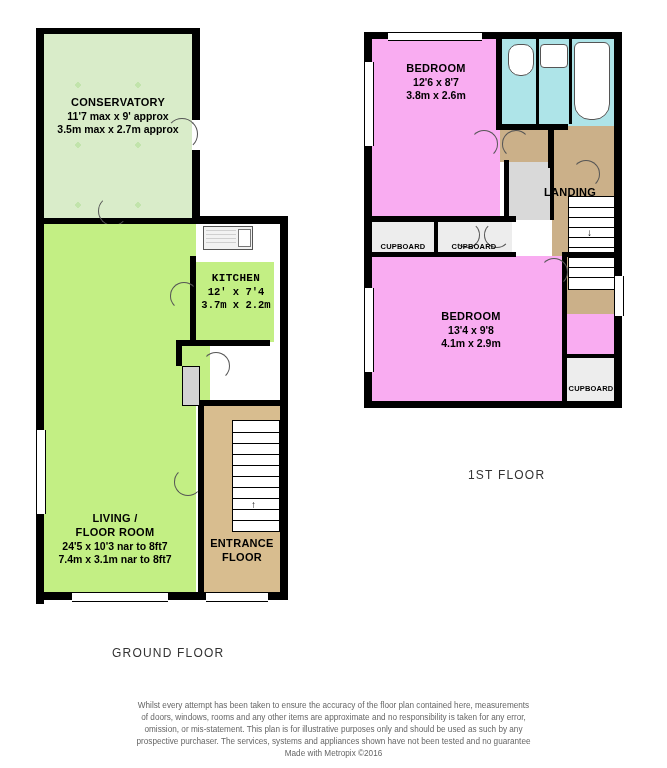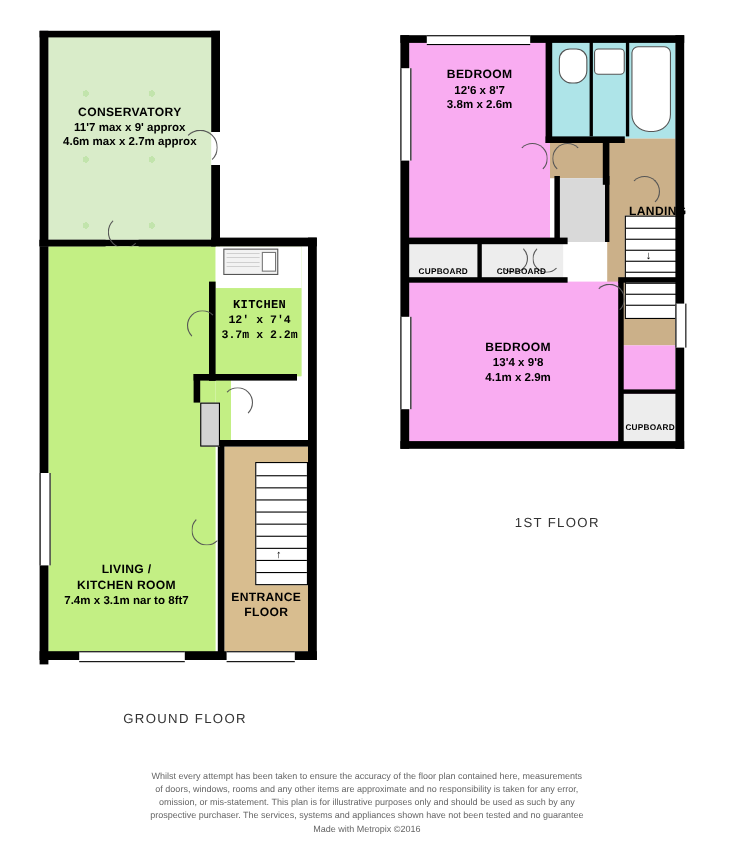--- a/index.html
+++ b/index.html
@@ -62,21 +62,21 @@
   <div class="wall" style="left:192px;top:28px;width:8px;height:92px;"></div>
   <div class="wall" style="left:192px;top:150px;width:8px;height:74px;"></div>
   <div class="wall" style="left:36px;top:218px;width:164px;height:6px;"></div>
 
   <div class="door-arc" style="left:166px;top:118px;width:30px;height:30px;border-color:#555;border-left-color:transparent;border-bottom-color:transparent;"></div>
   <div class="door-arc" style="left:98px;top:196px;width:28px;height:28px;border-color:#555;border-top-color:transparent;border-right-color:transparent;"></div>
 
   <div class="label" style="left:38px;top:96px;width:160px;">
     <div class="name">CONSERVATORY</div>
     <div class="dim">11'7 max x 9' approx</div>
-    <div class="dim">4.6m max x 2.7m approx</div>
+    <div class="dim">3.5m max x 2.7m approx</div>
   </div>
 
   <div class="room f-green" style="left:44px;top:224px;width:152px;height:374px;"></div>
   <div class="room f-green" style="left:196px;top:224px;width:78px;height:118px;"></div>
   <div class="room f-white" style="left:196px;top:224px;width:78px;height:38px;"></div>
   <div class="room f-green" style="left:196px;top:262px;width:78px;height:80px;"></div>
   <div class="room f-green" style="left:196px;top:342px;width:14px;height:62px;"></div>
 
   <div class="room f-tan" style="left:204px;top:406px;width:78px;height:186px;"></div>
 
@@ -122,21 +122,22 @@
   <div class="door-arc" style="left:202px;top:352px;width:26px;height:26px;border-color:#555;border-left-color:transparent;border-bottom-color:transparent;"></div>
 
   <div class="label" style="left:178px;top:272px;width:116px;font-family:Liberation Mono, monospace;">
     <div class="name">KITCHEN</div>
     <div class="dim">12' x 7'4</div>
     <div class="dim">3.7m x 2.2m</div>
   </div>
 
   <div class="label" style="left:20px;top:512px;width:190px;">
     <div class="name">LIVING /</div>
-    <div class="name">KITCHEN ROOM</div>
+    <div class="name">FLOOR ROOM</div>
+    <div class="dim">24'5 x 10'3 nar to 8ft7</div>
     <div class="dim">7.4m x 3.1m nar to 8ft7</div>
   </div>
 
   <div class="label" style="left:196px;top:537px;width:92px;">
     <div class="name">ENTRANCE</div>
     <div class="name">FLOOR</div>
   </div>
 
   <div class="floor-title" style="left:112px;top:646px;">GROUND FLOOR</div>
 </div>
@@ -211,21 +212,21 @@
     <div class="dim">12'6 x 8'7</div>
     <div class="dim">3.8m x 2.6m</div>
   </div>
 
   <div class="label" style="left:46px;top:310px;width:150px;">
     <div class="name">BEDROOM</div>
     <div class="dim">13'4 x 9'8</div>
     <div class="dim">4.1m x 2.9m</div>
   </div>
 
-  <div class="label" style="left:208px;top:186px;width:80px;">
+  <div class="label" style="left:180px;top:186px;width:80px;">
     <div class="name">LANDING</div>
   </div>
 
   <div class="small-label" style="left:22px;top:242px;width:62px;">CUPBOARD</div>
   <div class="small-label" style="left:88px;top:242px;width:72px;">CUPBOARD</div>
   <div class="small-label" style="left:216px;top:384px;width:50px;">CUPBOARD</div>
 
   <div class="floor-title" style="left:118px;top:468px;">1ST FLOOR</div>
 </div>
 

